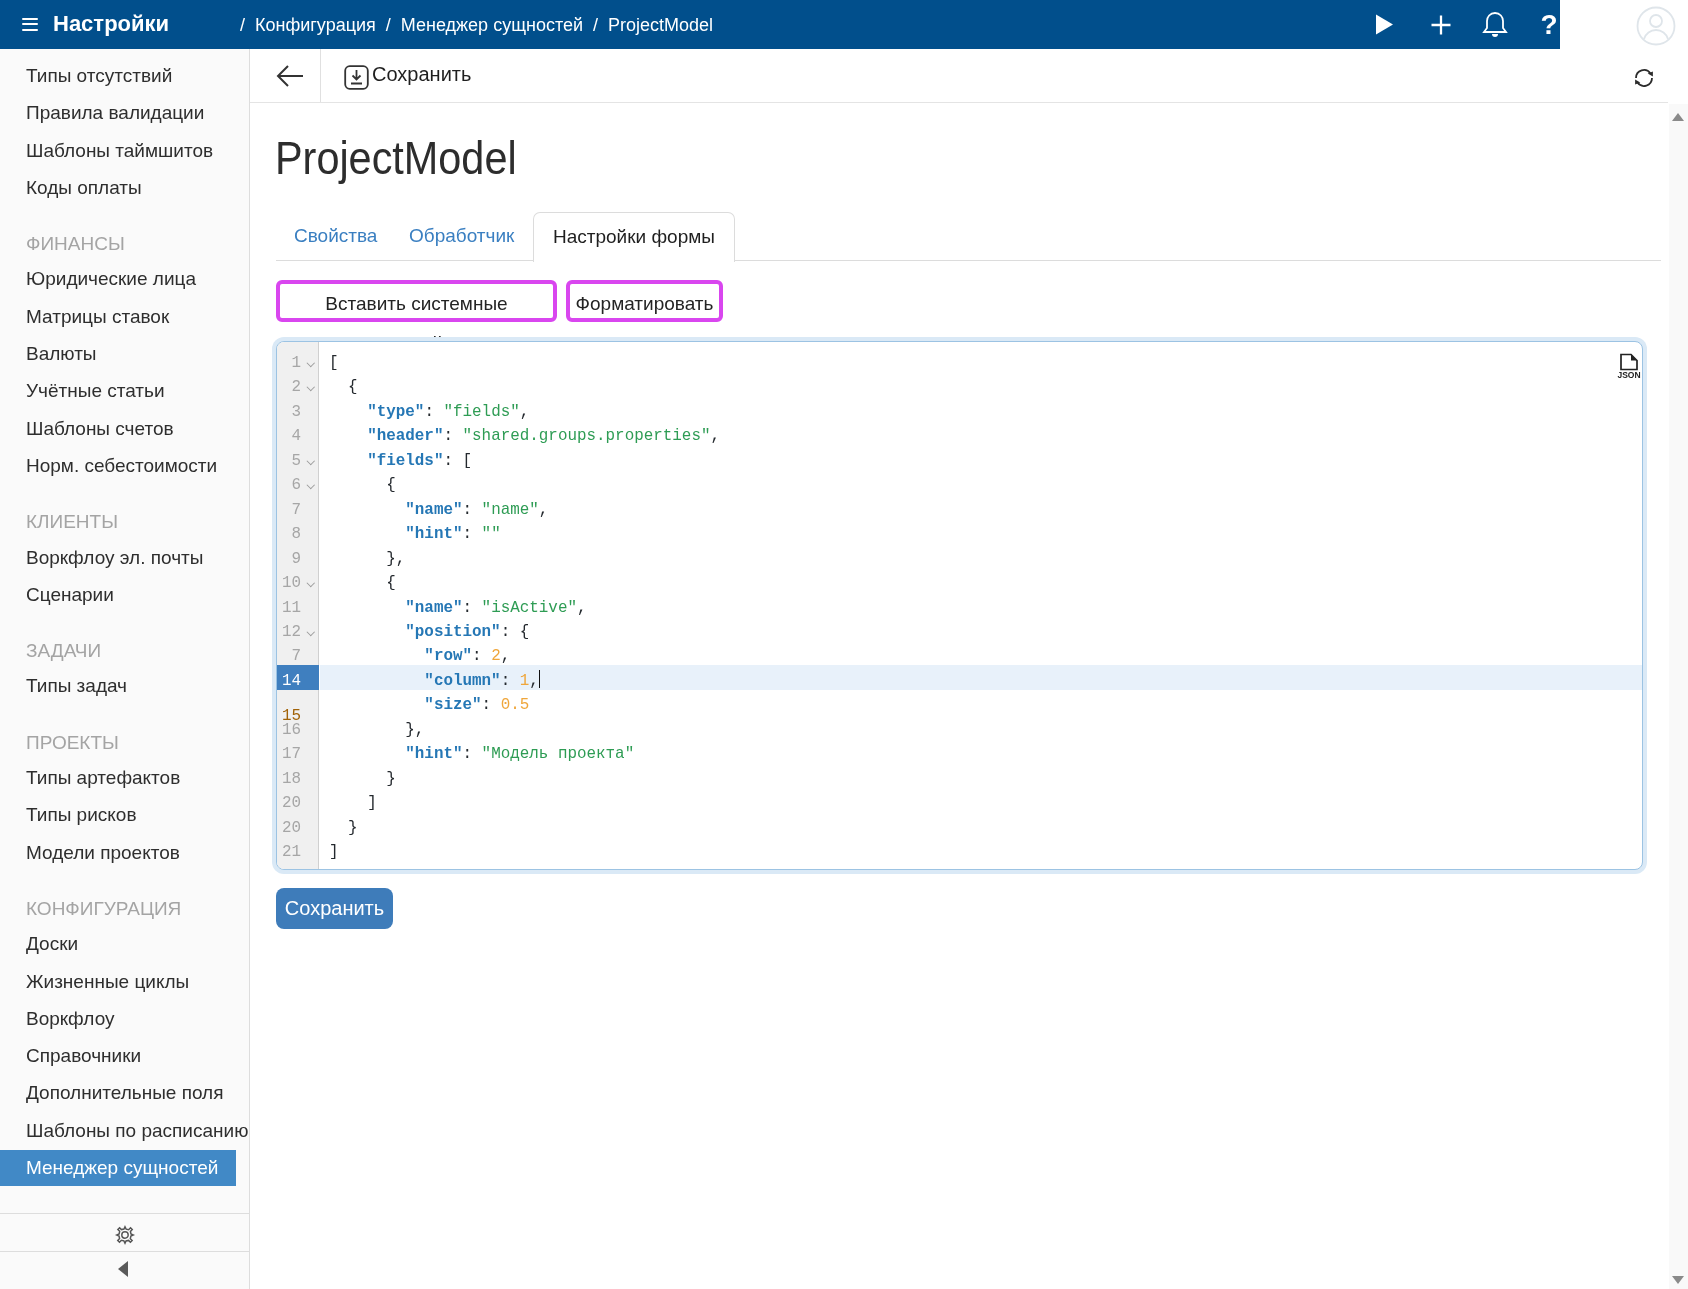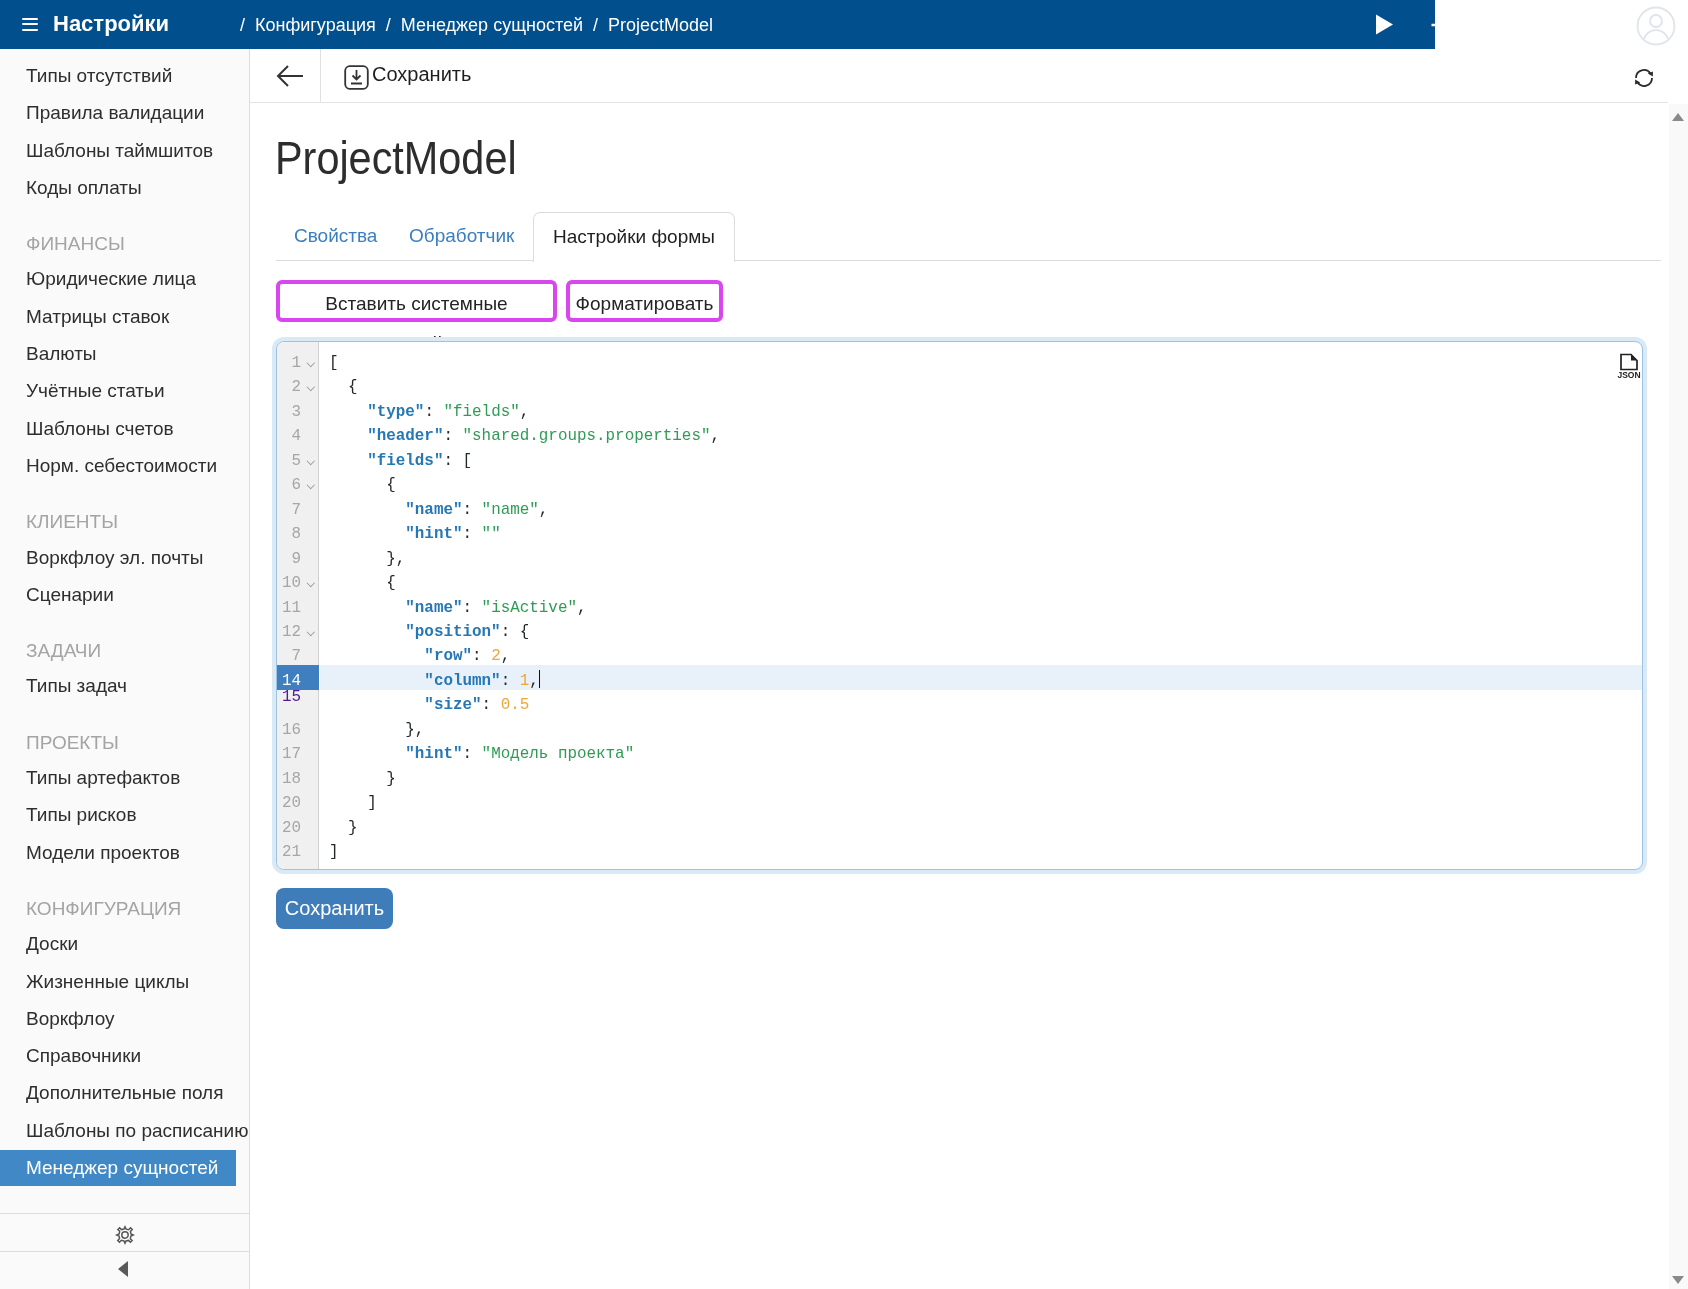--- a/index.html
+++ b/index.html
@@ -1,17 +1,17 @@
 <!DOCTYPE html>
 <html><head><meta charset="utf-8">
 <style>
 html,body{margin:0;padding:0;width:1688px;height:1289px;overflow:hidden;background:#fff;
 font-family:"Liberation Sans",sans-serif;}
 *{box-sizing:border-box;}
-#topbar{position:absolute;left:0;top:0;width:1435px;height:49px;background:#014f8c;color:#fff;}
+#topbar{position:absolute;left:0;top:0;width:1560px;height:49px;background:#014f8c;color:#fff;}
 #ham{position:absolute;left:22px;top:18px;width:16px;height:13px;}
 #ham div{height:2.2px;background:#fff;margin-bottom:3.1px;border-radius:1px;}
 #appname{position:absolute;left:53px;top:11px;font-size:22px;font-weight:700;color:#fff;}
 #crumbs{position:absolute;left:193px;top:15px;font-size:18px;color:#fff;margin-left:47px;}
 .tbico{position:absolute;top:0;height:49px;}
 #sidebar{position:absolute;left:0;top:49px;width:250px;height:1240px;background:#fafafa;border-right:1px solid #ddd;}
 #menu{position:absolute;top:8px;left:0;width:249px;}
 .mi{height:37.3px;line-height:37.3px;padding-left:26px;font-size:19px;color:#2e2e2e;white-space:nowrap;}
 .mh{margin-top:19px;margin-bottom:-2px;color:#a4a4a4;}
 .sel{background:#4189c6;color:#fff;height:36px;line-height:36px;margin-top:1px;width:236px;}
@@ -160,21 +160,21 @@
         <div class="ln" style="top:155.70px;color:#a6a6a6">7</div>
         <div class="ln" style="top:180.15px;color:#a6a6a6">8</div>
         <div class="ln" style="top:204.60px;color:#a6a6a6">9</div>
         <div class="ln" style="top:229.05px;color:#a6a6a6">10</div>
         <div class="fold" style="top:238.05px"></div>
         <div class="ln" style="top:253.50px;color:#a6a6a6">11</div>
         <div class="ln" style="top:277.95px;color:#a6a6a6">12</div>
         <div class="fold" style="top:286.95px"></div>
         <div class="ln" style="top:302.40px;color:#a6a6a6">7</div>
         <div class="ln" style="top:326.85px;color:#ffffff">14</div>
-        <div class="ln" style="top:343px;color:#4c1d95">15</div>
+        <div class="ln" style="top:362px;color:#a16207">15</div>
         <div class="ln" style="top:375.75px;color:#a6a6a6">16</div>
         <div class="ln" style="top:400.20px;color:#a6a6a6">17</div>
         <div class="ln" style="top:424.65px;color:#a6a6a6">18</div>
         <div class="ln" style="top:449.10px;color:#a6a6a6">20</div>
         <div class="ln" style="top:473.55px;color:#a6a6a6">20</div>
         <div class="ln" style="top:498.00px;color:#a6a6a6">21</div>
       </div>
   <div id="code">
         <pre>[</pre>
         <pre>  {</pre>

